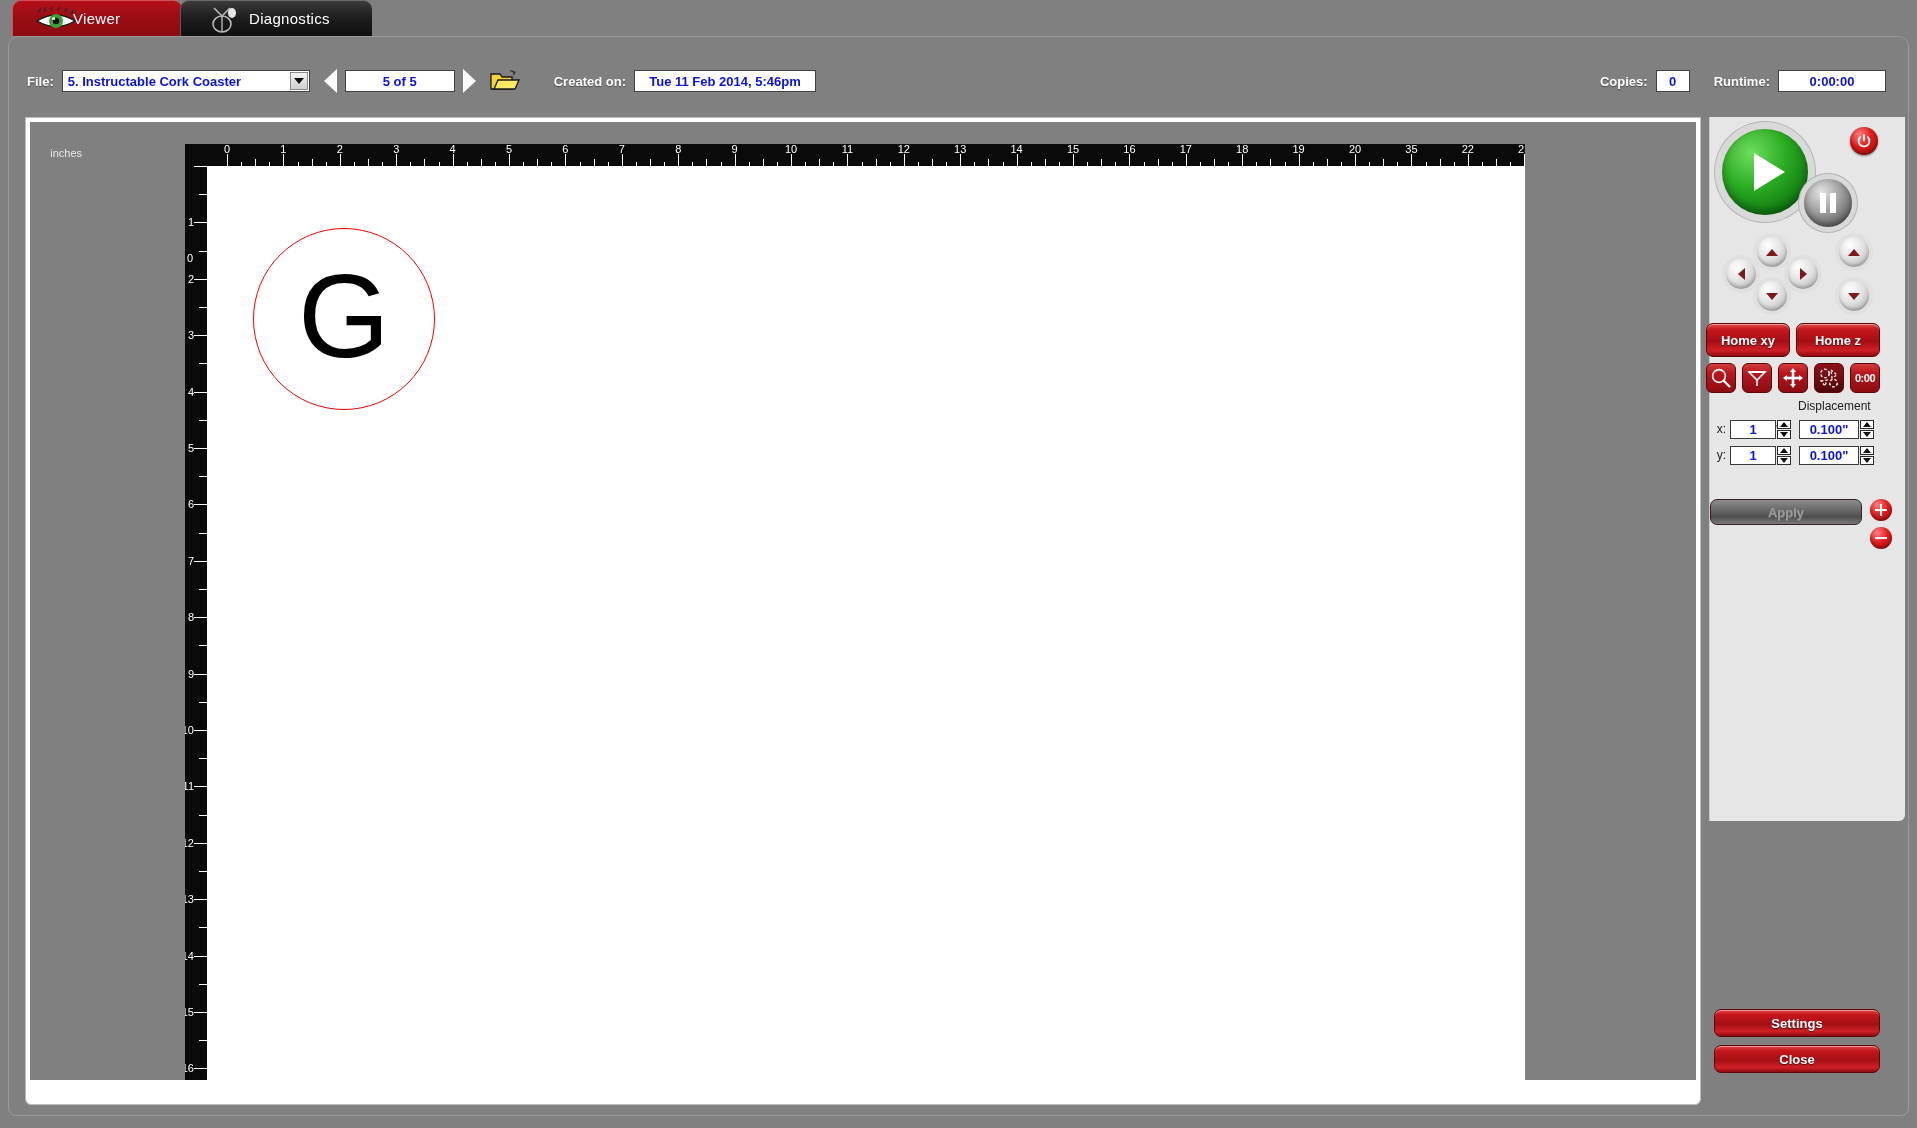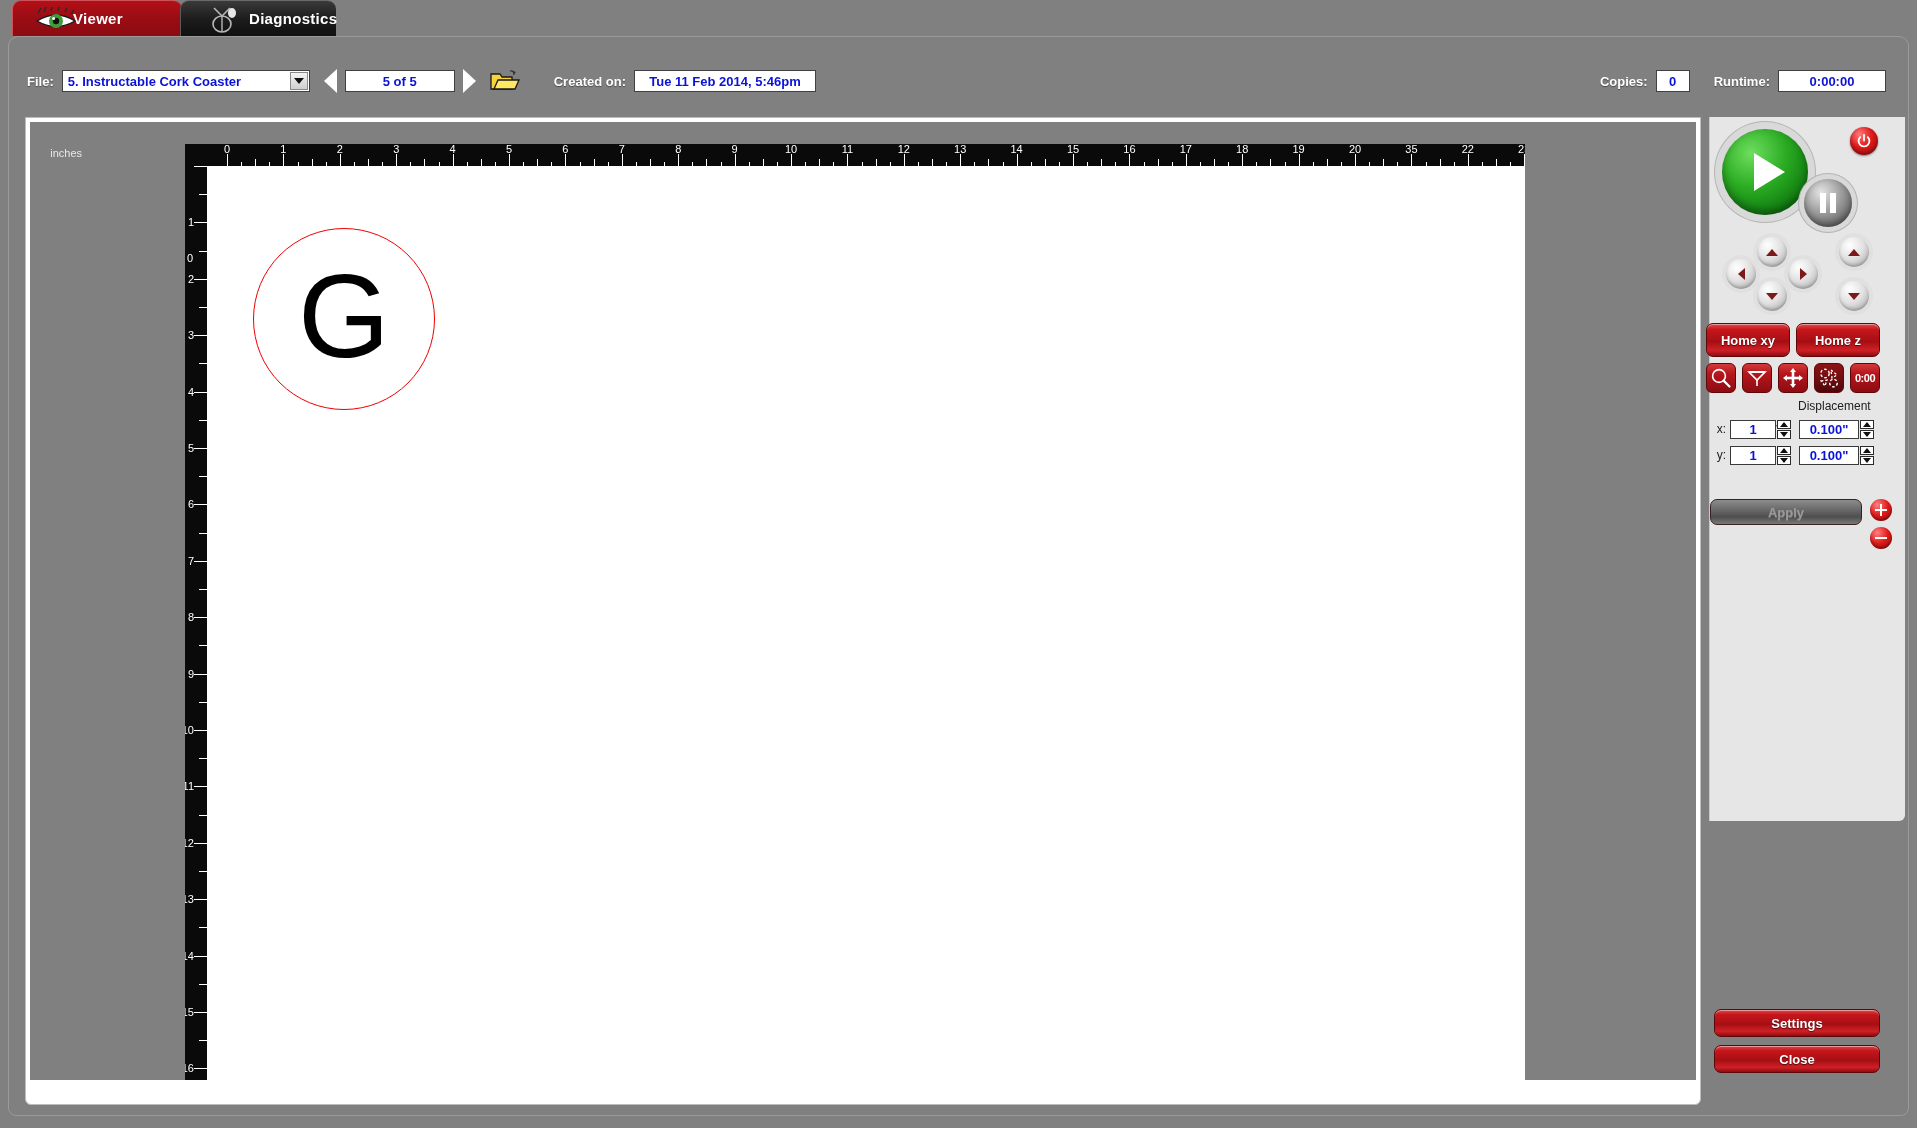--- a/index.html
+++ b/index.html
@@ -13,30 +13,30 @@
 
   
   .tabstrip{position:absolute;left:0;top:0;width:1917px;height:38px;background:#808080;}
   .tab{
     position:absolute;top:0;height:36px;
     border-radius:9px 9px 0 0;
     display:flex;align-items:center;
     box-sizing:border-box;
   }
   .tab .tab-label{
-    color:#ffffff;font-size:15px;font-weight:bold;letter-spacing:.3px;
+    color:#ffffff;font-size:15px;font-weight:normal;letter-spacing:.3px;
   }
   .tab-viewer{
     left:12px;width:170px;
     background:linear-gradient(180deg,#b41018 0%,#9c0d14 45%,#8c0b11 100%);
     border-top:1px solid #d05058;border-left:1px solid #d05058;
   }
   .tab-viewer .tab-label{margin-left:60px;}
   .tab-diag{
-    left:180px;width:156px;
+    left:180px;width:192px;
     background:linear-gradient(180deg,#3a3a3a 0%,#1d1d1d 50%,#101010 100%);
     border-top:1px solid #6a6a6a;border-left:1px solid #5a5a5a;
   }
   .tab-diag .tab-label{margin-left:68px;}
   .eye-icon{position:absolute;left:22px;top:6px;width:42px;height:24px;}
   .mouse-icon{position:absolute;left:24px;top:4px;width:38px;height:28px;}
 
   
   .window{
     position:absolute;left:8px;top:36px;width:1901px;height:1080px;

